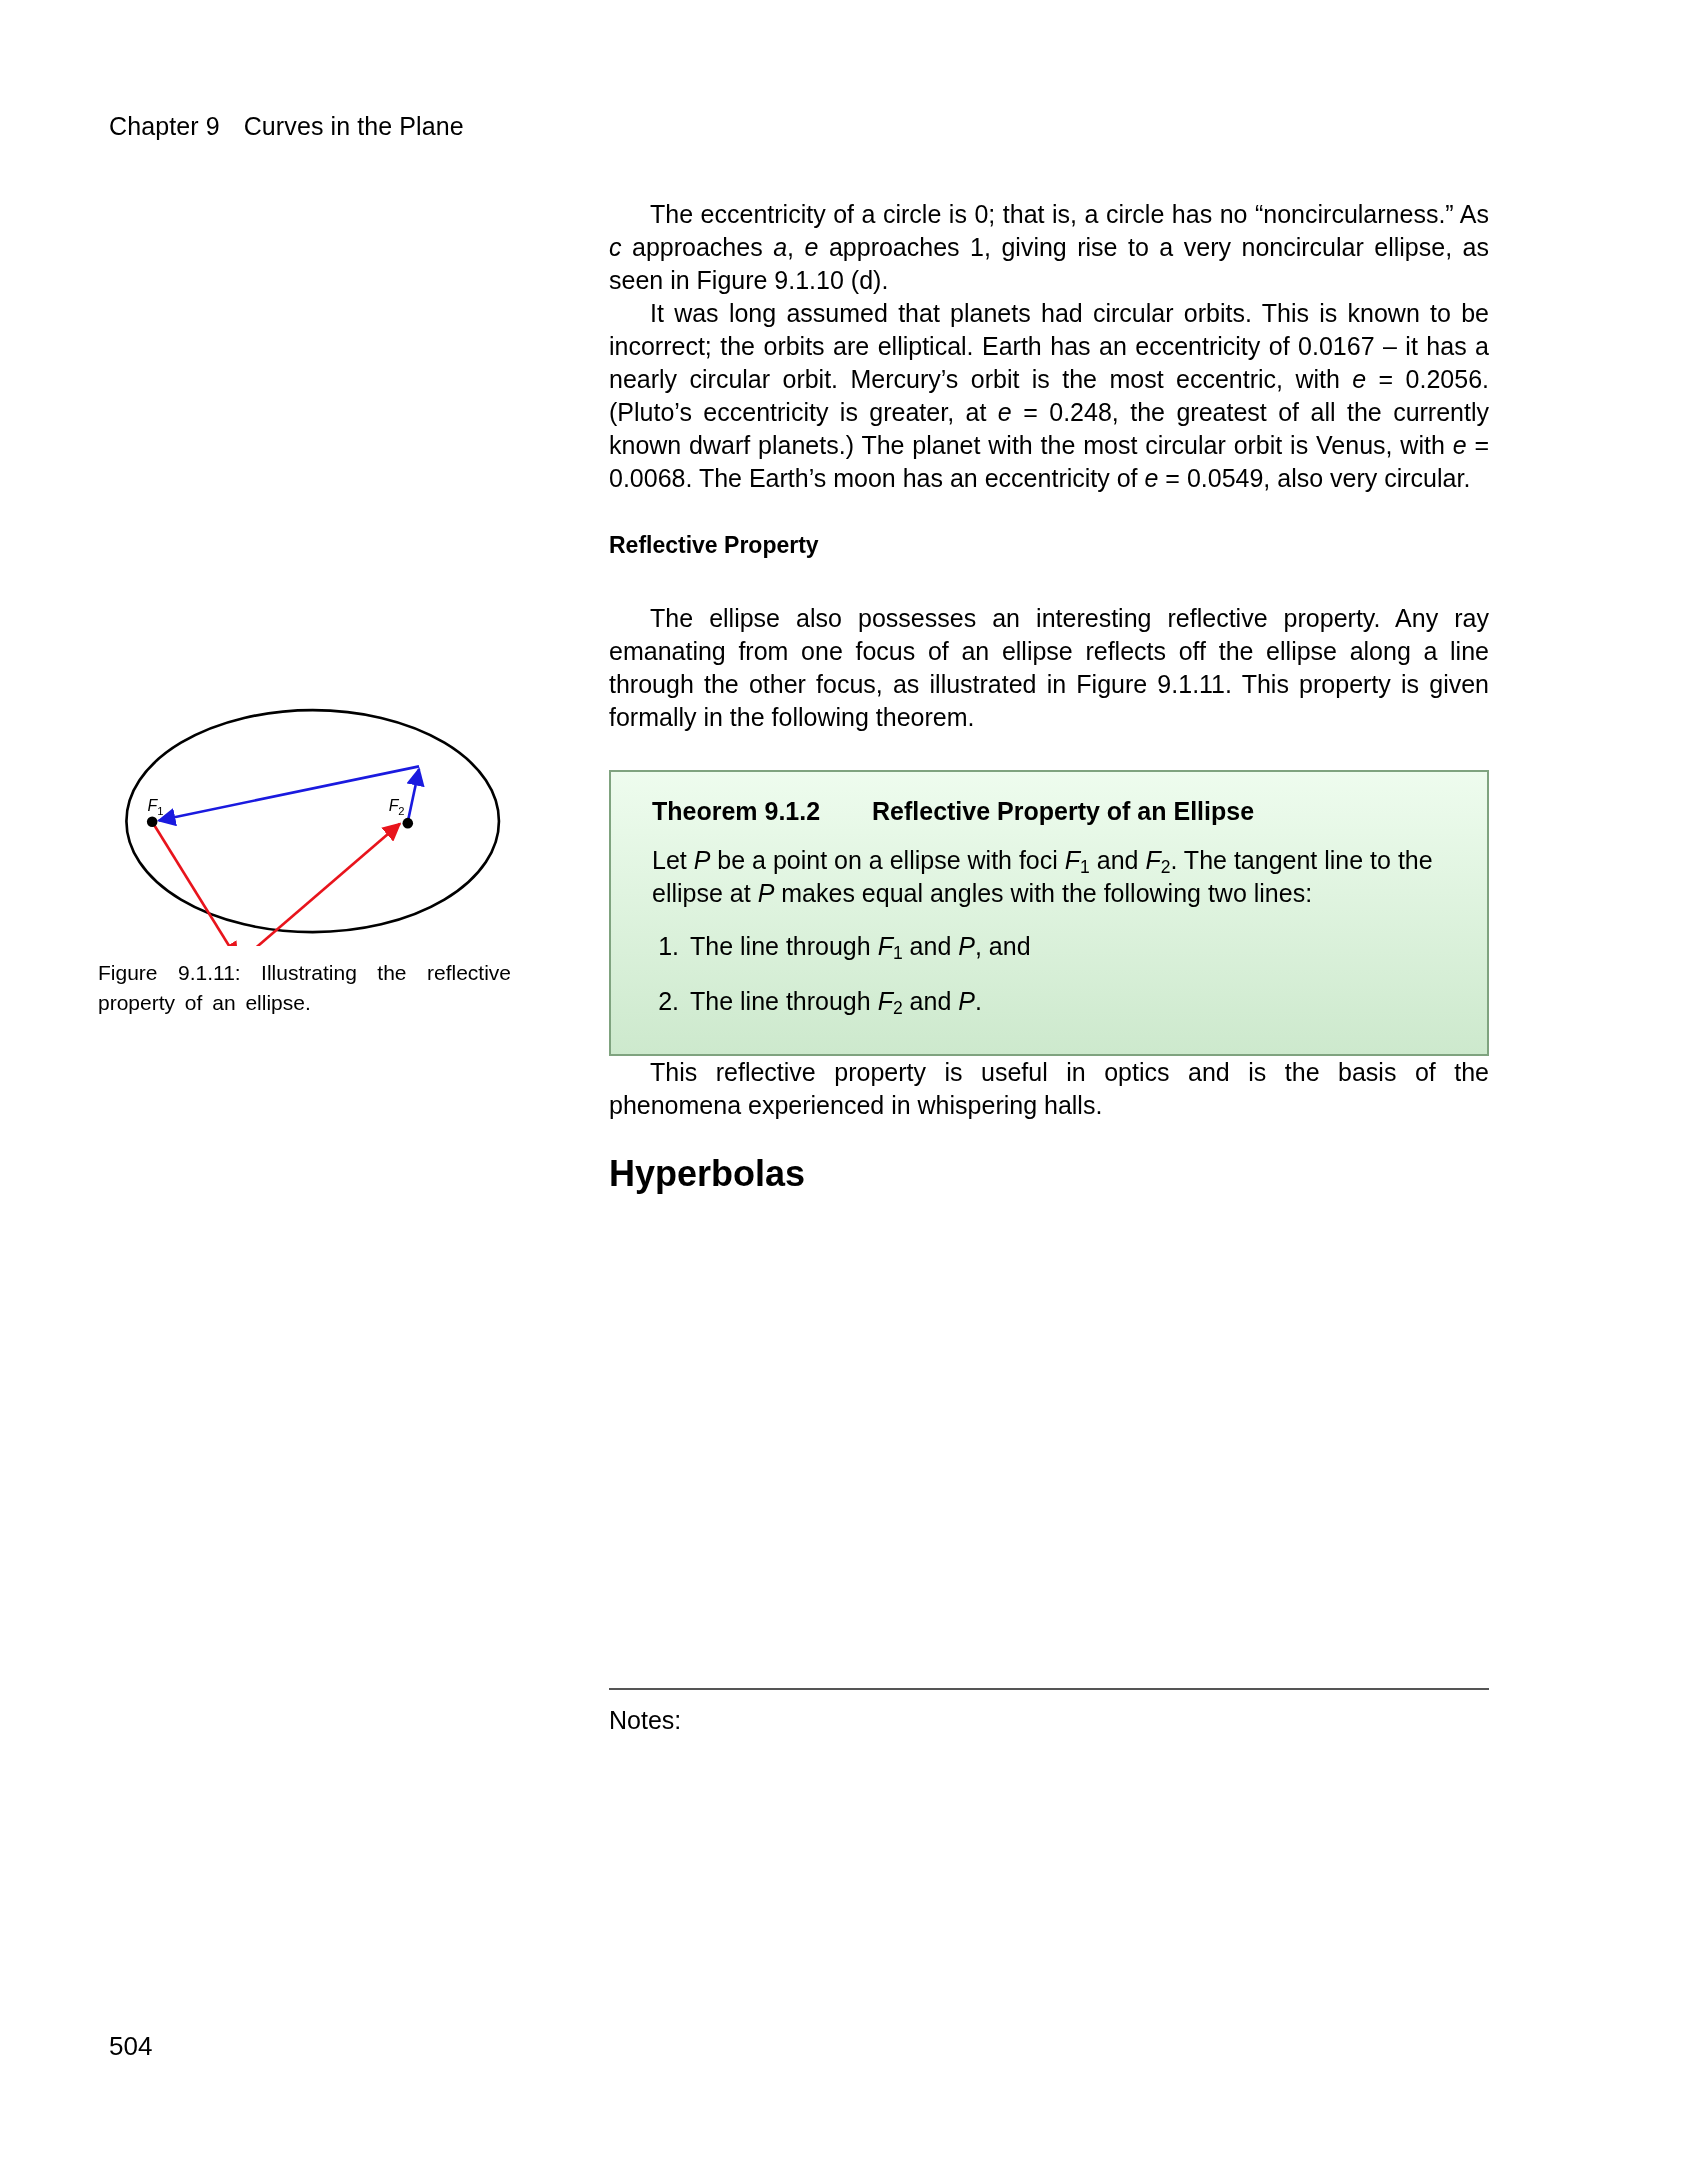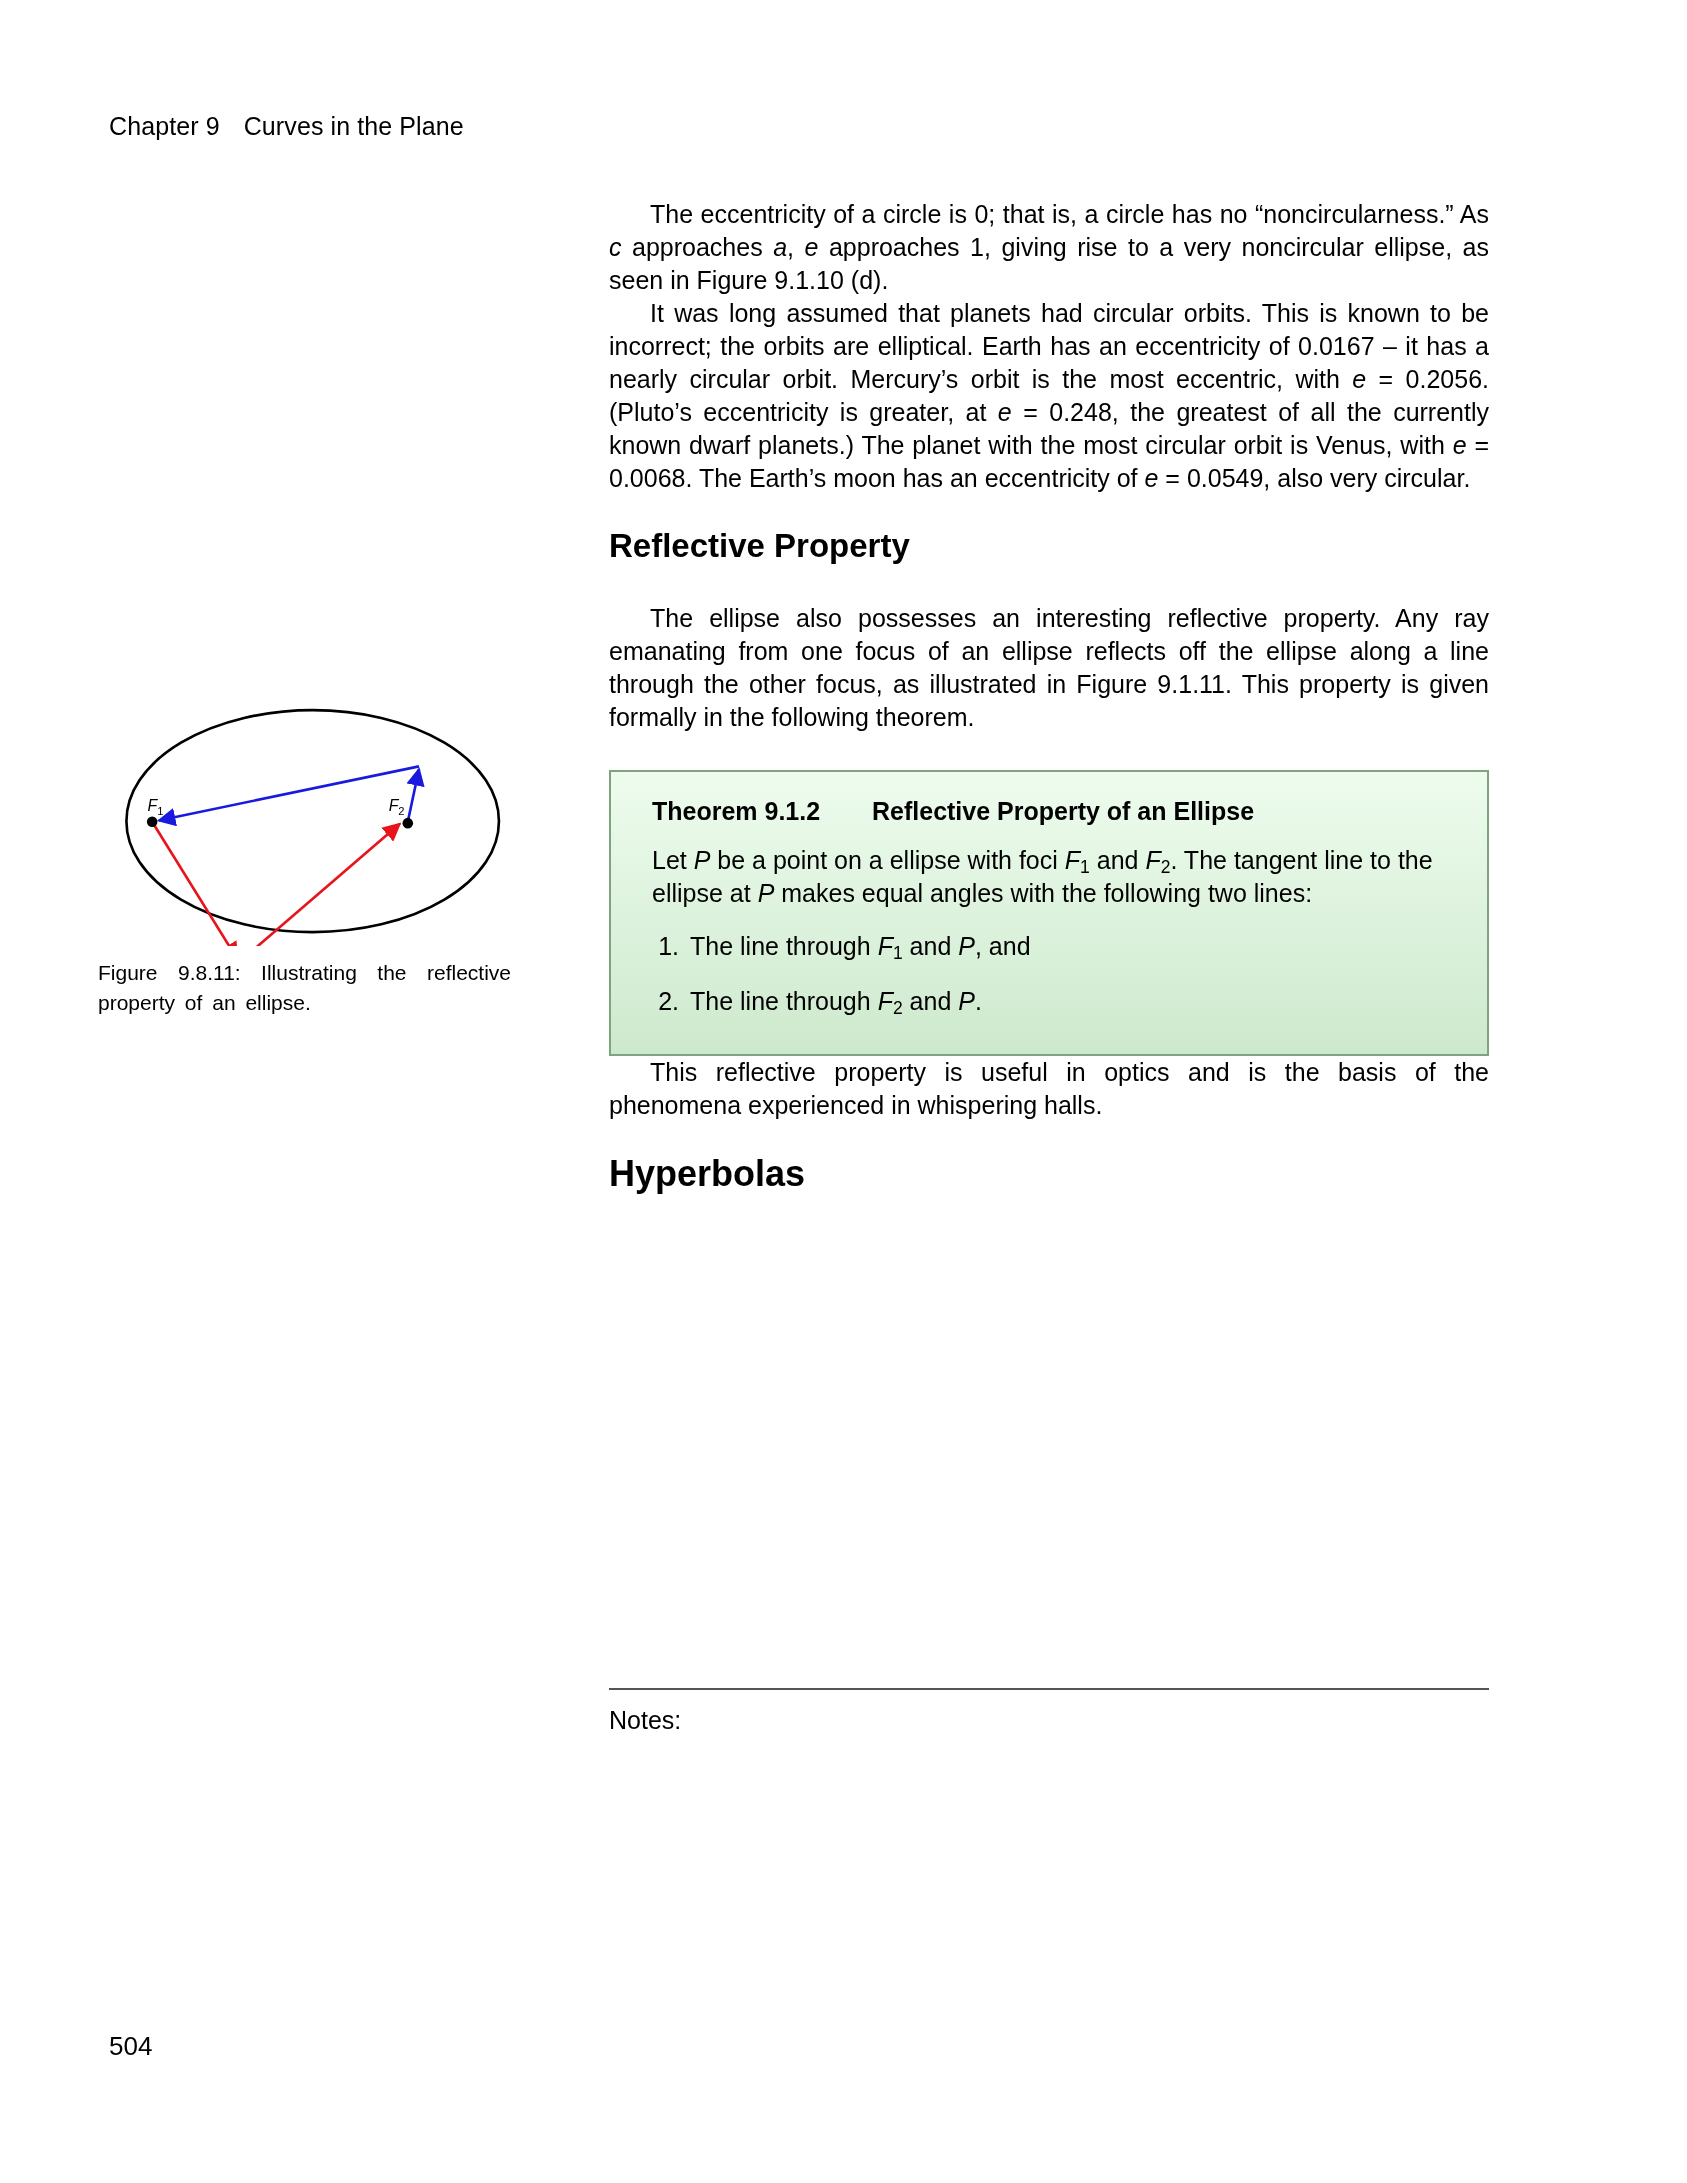--- a/index.html
+++ b/index.html
@@ -11,21 +11,21 @@
     position: absolute; left: 109px; top: 112px; font-size: 25px; letter-spacing: 0.1px;
   }
   .running-head .title { margin-left: 24px; }
   .main {
     position: absolute; left: 609px; width: 880px; top: 198px;
     font-size: 25px; line-height: 33px;
   }
   .main p { margin: 0; text-align: justify; }
   .main p.indent { text-indent: 41px; }
   .subsec {
-    font-weight: bold; font-size: 33px; margin-top: 34px; margin-bottom: 40px; line-height: 33px;
+    font-weight: bold; font-size: 23px; margin-top: 34px; margin-bottom: 40px; line-height: 33px;
   }
   .sec {
     font-weight: bold; font-size: 36px; margin-top: 32px; margin-bottom: 38px; line-height: 40px;
   }
   i { font-style: italic; }
   sub { font-size: 0.7em; vertical-align: -0.25em; line-height: 0; }
   .box {
     margin-top: 36px; border: 2.6px solid #7fa37f; padding: 22.5px 41px 24px 41px;
     background: linear-gradient(#eefcee, #cde9cd);
   }
@@ -105,19 +105,19 @@
     <line class="red" x1="196" y1="405" x2="440" y2="195" stroke-width="4" marker-end="url(#ah-red)" stroke="#e8141c"></line>
     <line class="blue" x1="452" y1="192" x2="469" y2="112" stroke-width="4" marker-end="url(#ah-blue)" stroke="#1a1adf"></line>
     <line class="blue" x1="469" y1="108" x2="75" y2="190" stroke-width="4" marker-end="url(#ah-blue)" stroke="#1a1adf"></line>
     <circle class="focus" cx="65" cy="192" r="8" fill="#000000"></circle>
     <circle class="focus" cx="452" cy="194" r="8" fill="#000000"></circle>
     <text x="58" y="176" font-size="24" font-style="italic" font-family="Liberation Sans, sans-serif"><tspan>F</tspan><tspan dy="6" font-size="17" font-style="normal">1</tspan></text>
     <text x="423" y="176" font-size="24" font-style="italic" font-family="Liberation Sans, sans-serif"><tspan>F</tspan><tspan dy="6" font-size="17" font-style="normal">2</tspan></text>
   </svg>
 </div>
 
-<div class="caption">Figure 9.8.11: Illustrating the reflective property of an ellipse.</div>
+<div class="caption">Figure 9.1.11: Illustrating the reflective property of an ellipse.</div>
 
 <div class="notes-rule"></div>
 <div class="notes-label">Notes:</div>
 
 <div class="page-num">504</div>
 
 
 </body></html>

